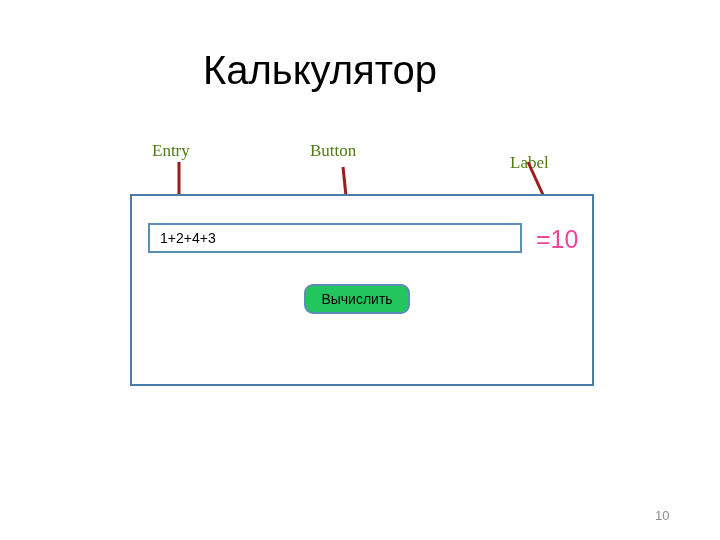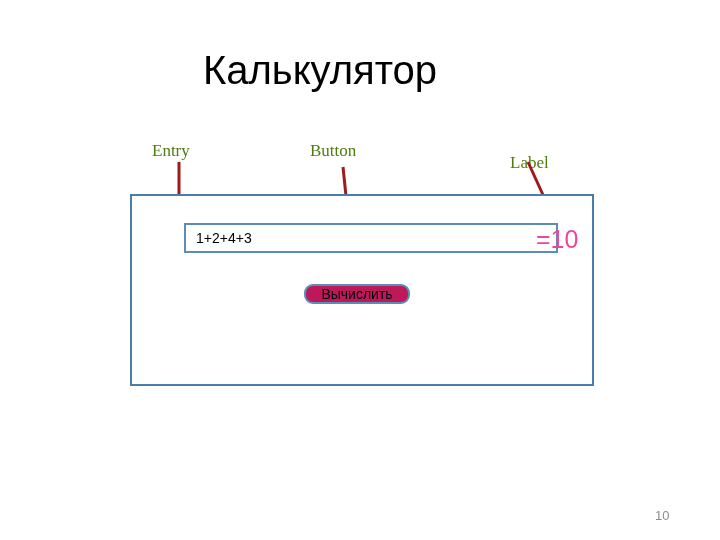--- a/index.html
+++ b/index.html
@@ -76,21 +76,20 @@
     position: absolute;
     left: 148px;
     top: 223px;
     width: 374px;
     height: 30px;
     box-sizing: border-box;
     border: 2px solid #5B8DB8;
     background: #ffffff;
     display: flex;
     align-items: center;
-    margin-left: 36px;
   }
   #entry-value {
     font-family: "Liberation Sans", sans-serif;
     font-size: 14px;
     color: #000000;
     padding-left: 10px;
     line-height: 16px;
     white-space: nowrap;
   }
 
@@ -105,25 +104,25 @@
     line-height: 22px;
     white-space: nowrap;
   }
 
   
   #calc-button {
     position: absolute;
     left: 304px;
     top: 284px;
     width: 106px;
-    height: 20px;
+    height: 30px;
     box-sizing: border-box;
     border: 2px solid #5B8DB8;
     border-radius: 9px;
-    background: #be185d;
+    background: #22c55e;
     display: flex;
     align-items: center;
     justify-content: center;
   }
   #calc-button-label {
     font-family: "Liberation Sans", sans-serif;
     font-size: 14px;
     color: #000000;
     line-height: 16px;
     white-space: nowrap;

